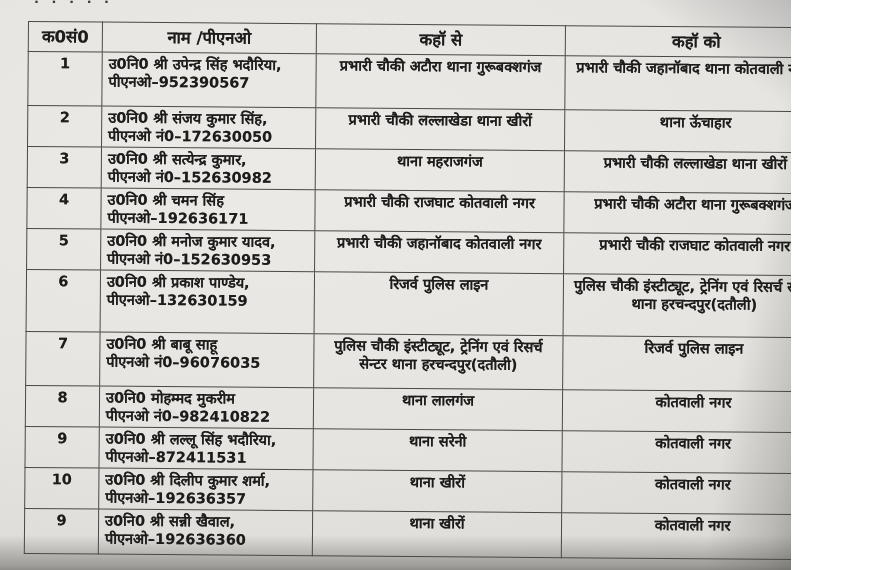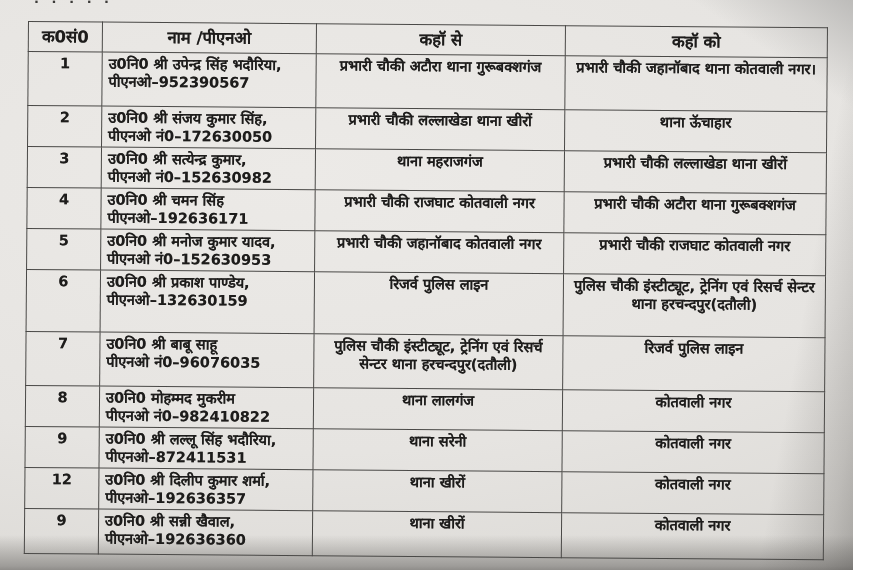--- a/index.html
+++ b/index.html
@@ -1,18 +1,18 @@
 <!DOCTYPE html>
 <html><head>
 <meta charset="utf-8">
 <style>
   html,body{margin:0;padding:0;}
   .photo{
     position:relative;
-    width:853px;height:570px;
+    width:791px;height:570px;
     overflow:hidden;
     background:
       linear-gradient(to bottom left, #bdbcba 0px, rgba(189,188,186,0) 90px) no-repeat,
       linear-gradient(100deg, rgba(0,0,0,0) 90%, rgba(90,88,85,.25) 97%, rgba(70,68,65,.35)) no-repeat,
       linear-gradient(to bottom, rgba(0,0,0,0) 535px, rgba(120,118,114,.35) 552px, #9e9c99 566px, #8f8d8a) no-repeat,
       radial-gradient(130% 90% at 35% 30%, #eceae7 0%, #e6e4e1 55%, #d8d6d2 100%);
     font-family:"DejaVu Sans","Liberation Sans",sans-serif;
     color:#1d1c1b;
   }
   .clip-top{
@@ -171,21 +171,21 @@
       <td class="cell-sno">9</td>
       <td class="cell-name">
         <div>उ0नि0 श्री लल्लू सिंह भदौरिया,</div>
         <div>पीएनओ–872411531</div>
       </td>
       <td class="cell-from">थाना सरेनी</td>
       <td class="cell-to">कोतवाली नगर</td>
     </tr>
 
     <tr>
-      <td class="cell-sno">12</td>
+      <td class="cell-sno">10</td>
       <td class="cell-name">
         <div>उ0नि0 श्री दिलीप कुमार शर्मा,</div>
         <div>पीएनओ–192636357</div>
       </td>
       <td class="cell-from">थाना खीरों</td>
       <td class="cell-to">कोतवाली नगर</td>
     </tr>
 
     <tr>
       <td class="cell-sno">9</td>

